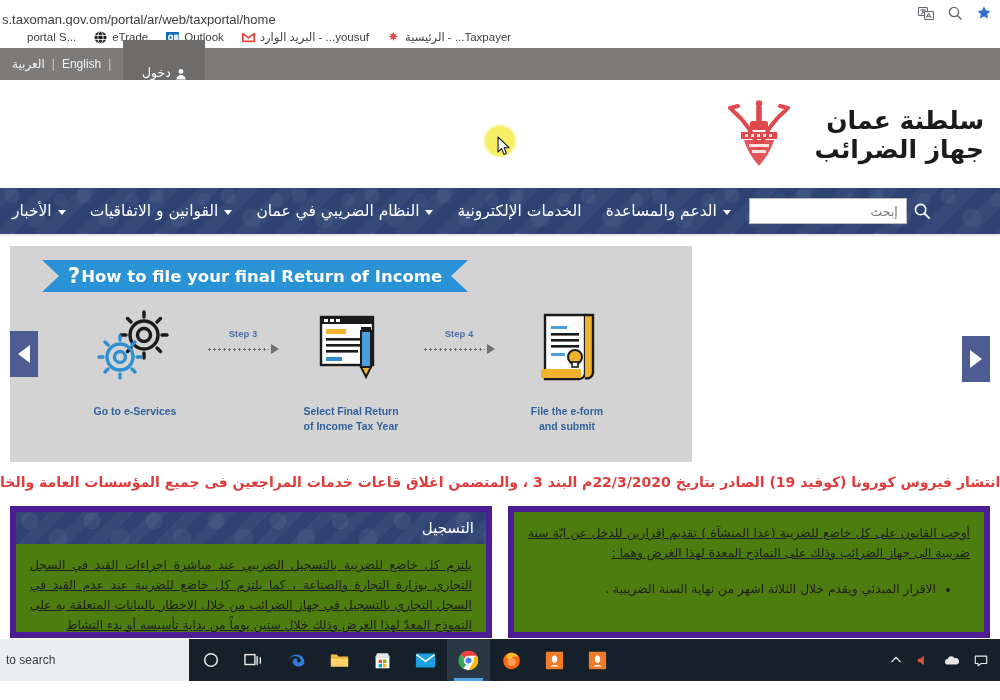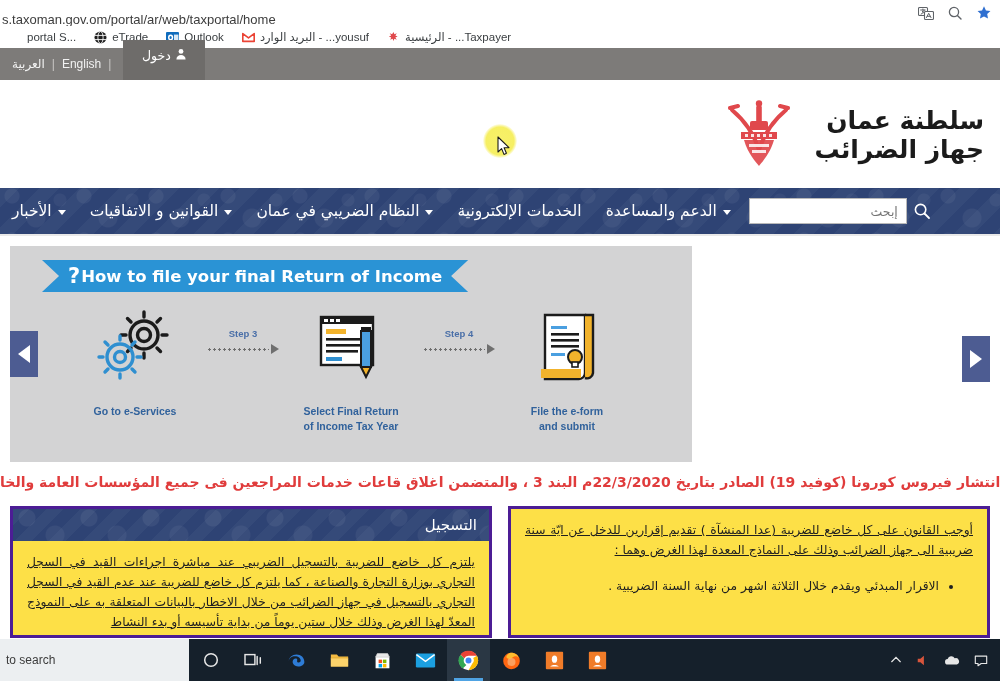--- a/index.html
+++ b/index.html
@@ -38,21 +38,21 @@
   .bm .fav{width:13px;height:13px;flex:0 0 13px;display:block;}
   .bm .lbl{line-height:22px;}
 
   
   .topbar{
     position:absolute;top:48px;left:0;width:1000px;height:32px;
     background:#7d7b79;display:flex;flex-direction:row-reverse;align-items:center;
   }
   .login-btn{
     height:32px;min-width:62px;background:#6e6c6a;
-    display:flex;align-items:flex-start;justify-content:center;gap:4px;
+    display:flex;align-items:flex-end;justify-content:center;gap:4px;
     color:#fff;font-size:12.5px;padding:8px 10px;cursor:pointer;
     order:2;margin-right:auto;
   }
   .login-btn .pic{width:12px;height:12px;display:block;}
   .langs{
     display:flex;align-items:center;color:#f2f2f2;font-size:12px;
     padding:0 12px;gap:7px;height:32px;
   }
   .langs .sep{color:#c8c6c4;}
   .langs span.lk{cursor:pointer;}
@@ -173,21 +173,21 @@
     color:#e03c3c;font-size:14px;font-weight:bold;white-space:nowrap;
     font-family:"DejaVu Sans",sans-serif;
   }
 
   
   .panels{
     position:absolute;top:506px;left:10px;width:980px;height:132px;
     display:flex;flex-direction:row-reverse;gap:16px;
   }
   .panel{
-    width:482px;background:#fde047;border:3px solid #4c1d95;
+    width:482px;background:#4d7c0f;border:6px solid #4c1d95;
     display:flex;flex-direction:column;overflow:hidden;
   }
   .panel-head{
     height:32px;background:#2e4374;
     background-image:
       radial-gradient(circle at 14px 9px, rgba(255,255,255,.06) 0 8px, transparent 9px),
       radial-gradient(circle at 42px 26px, rgba(255,255,255,.05) 0 9px, transparent 10px),
       linear-gradient(135deg, rgba(255,255,255,.035) 25%, transparent 25%, transparent 50%, rgba(255,255,255,.035) 50%, rgba(255,255,255,.035) 75%, transparent 75%);
     background-size:62px 34px,62px 34px,34px 34px;
     display:flex;align-items:center;justify-content:flex-start;

